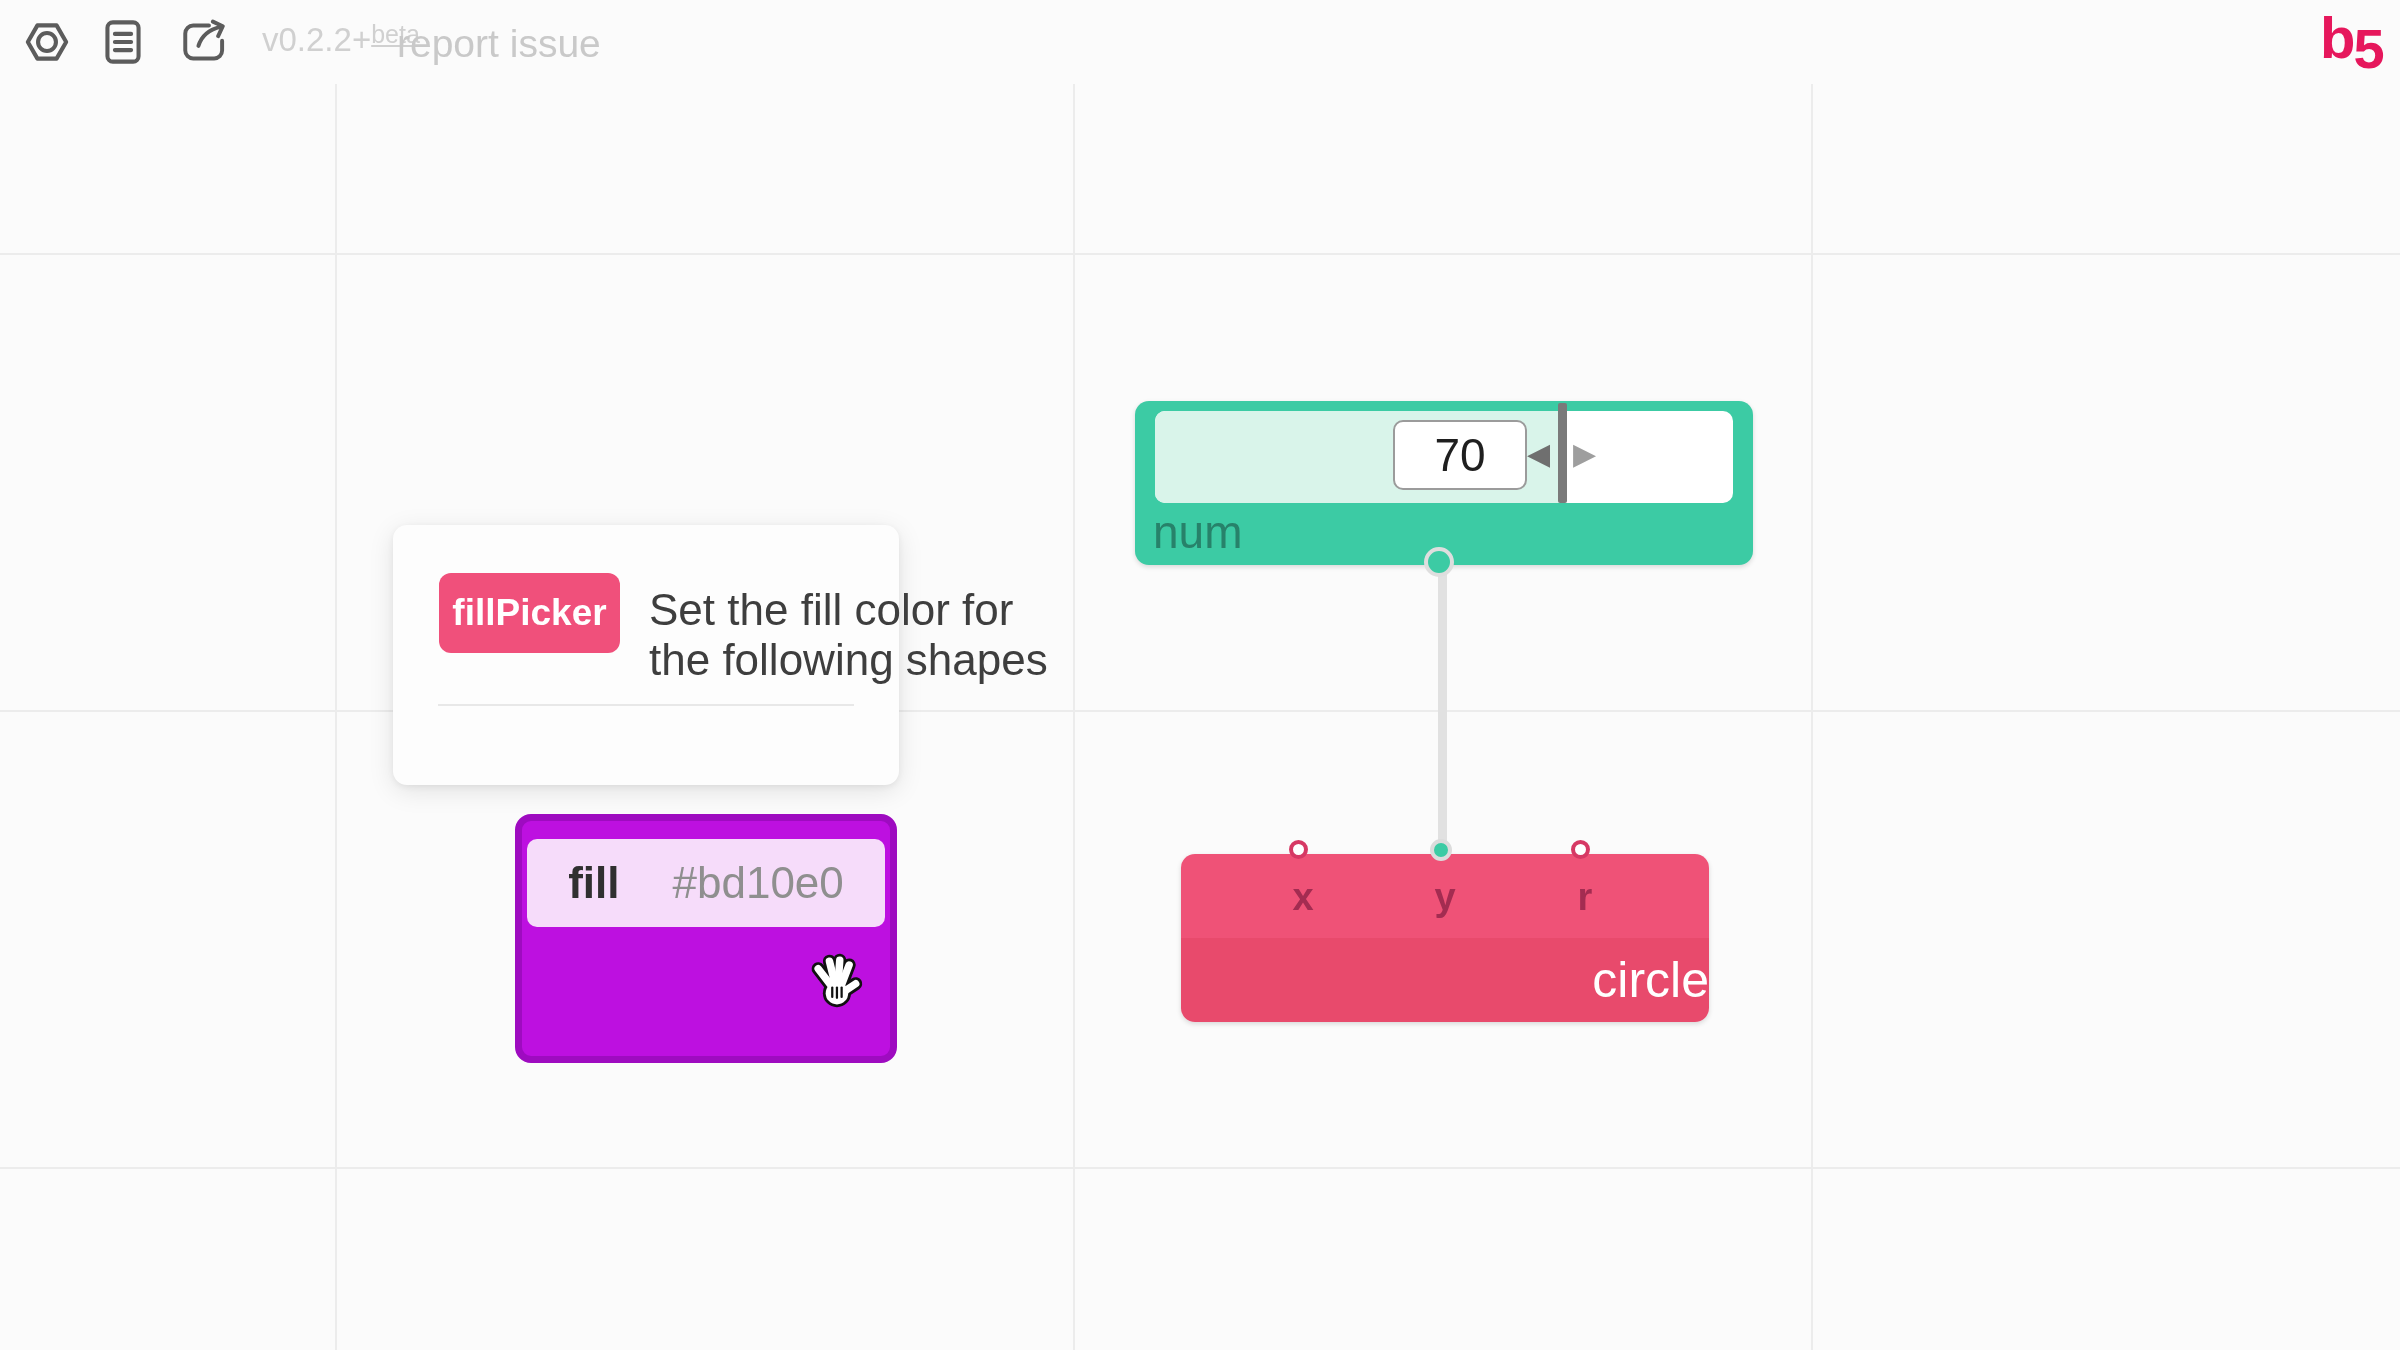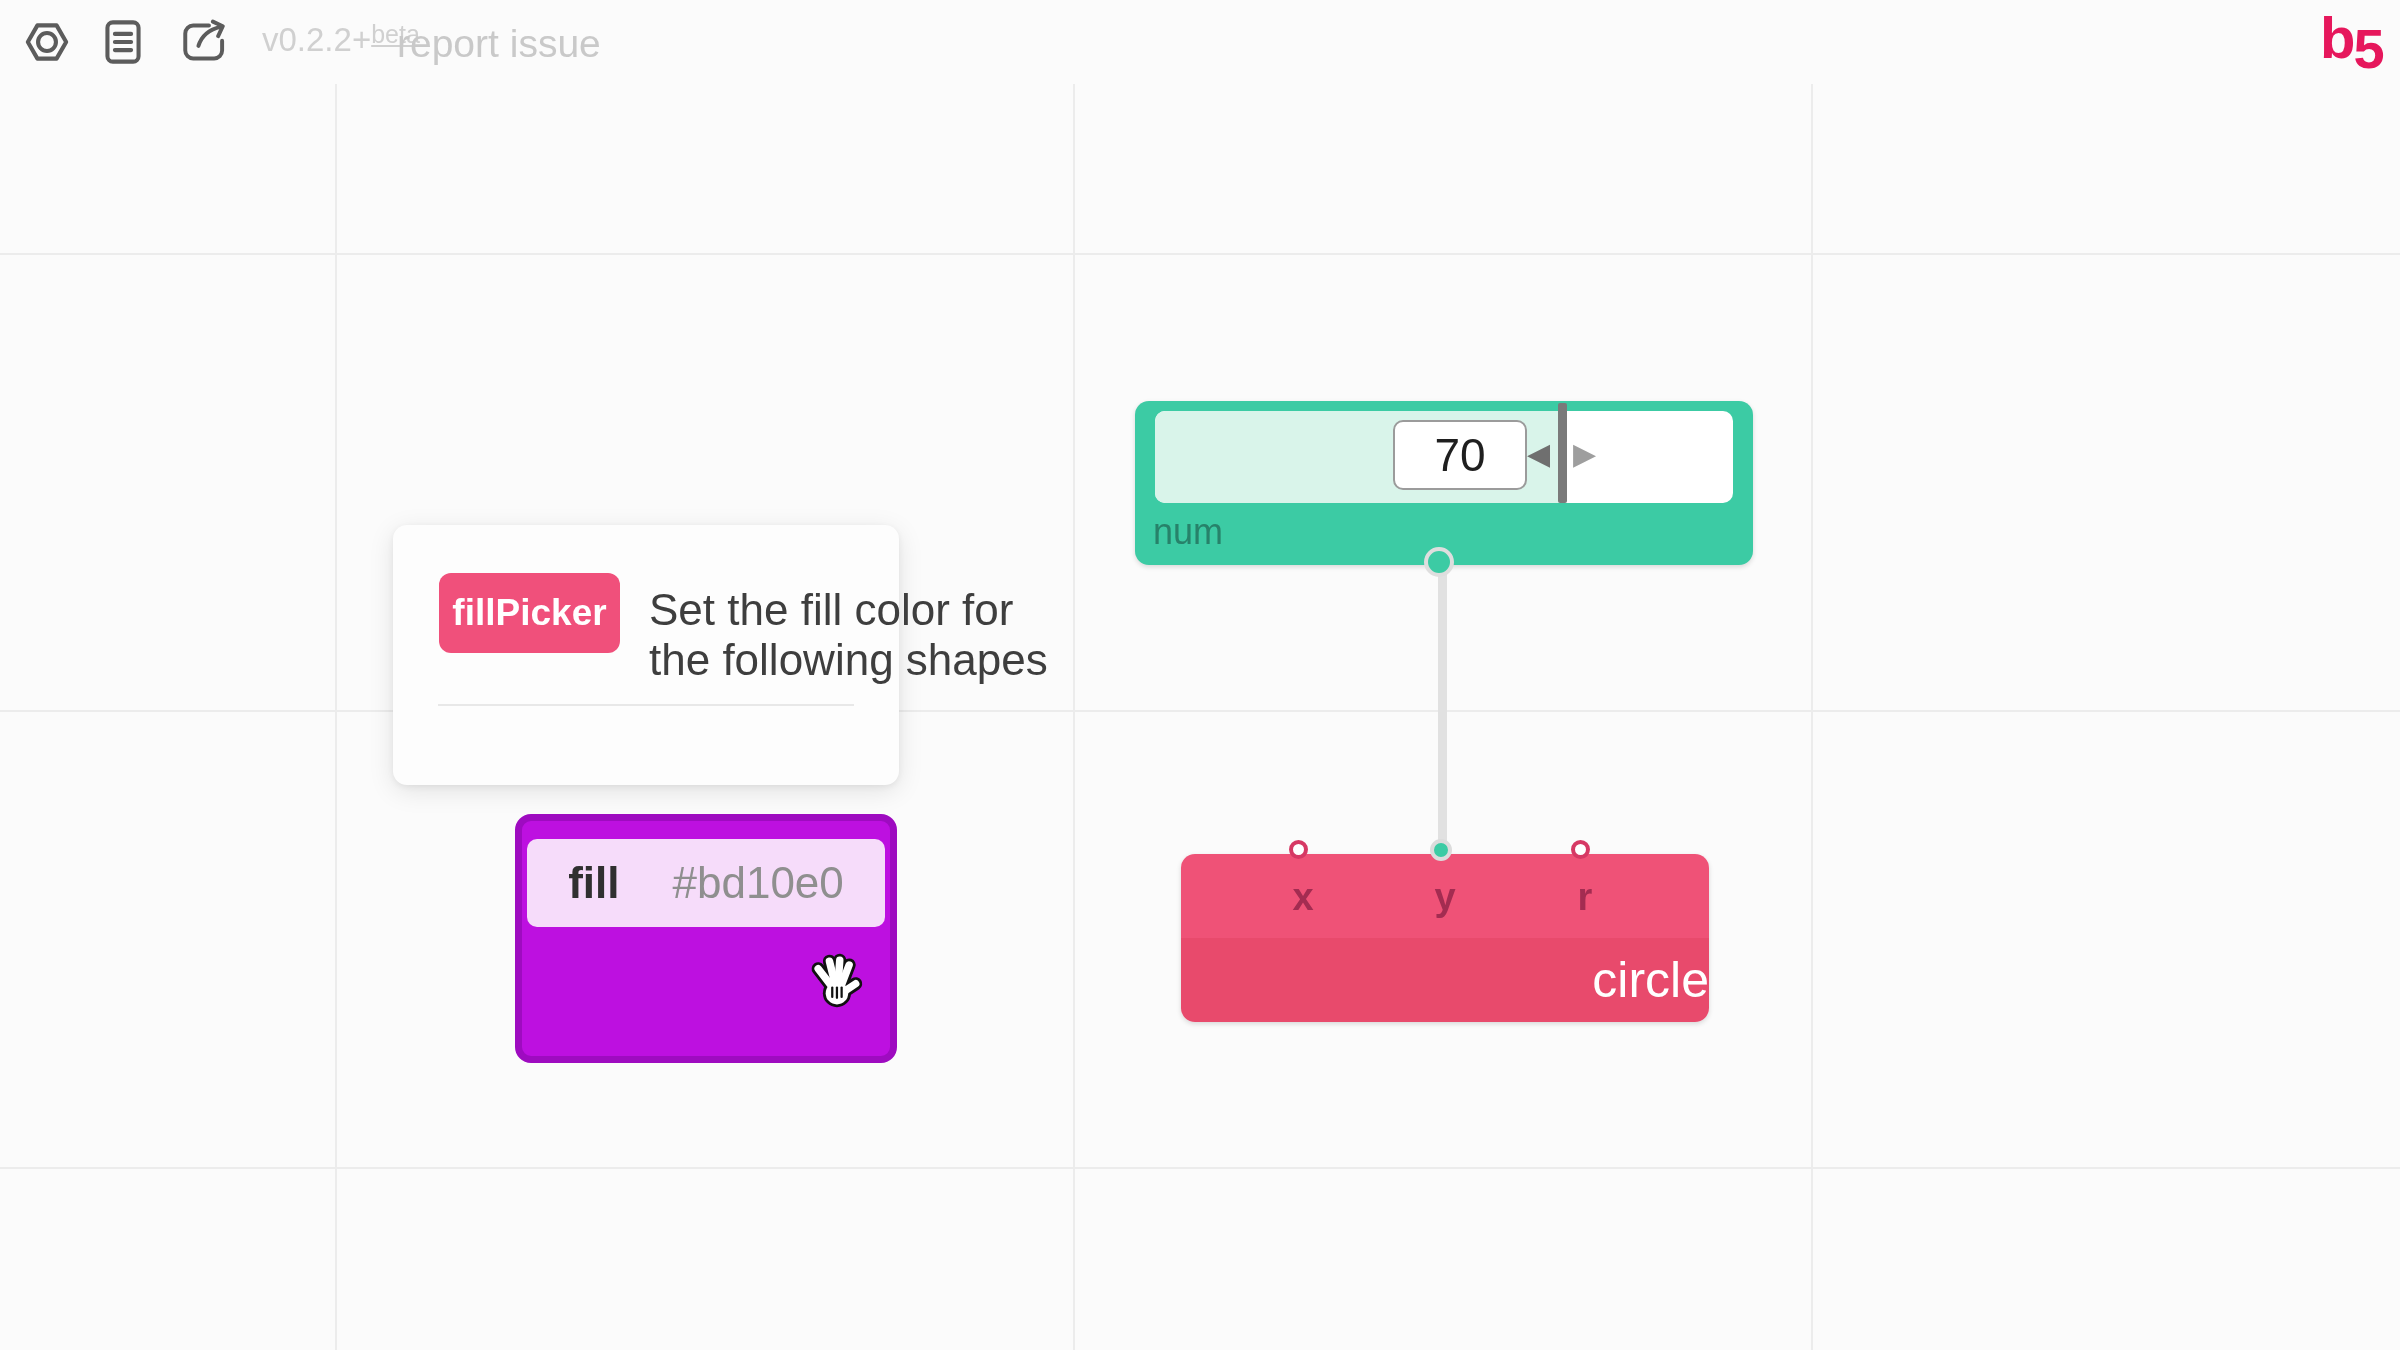--- a/index.html
+++ b/index.html
@@ -46,21 +46,21 @@
   .num-block{position:absolute;left:1135px;top:401px;width:618px;height:164px;z-index:3;
     background:#3ccba4;border-radius:14px;box-shadow:0 2px 5px rgba(0,0,0,.14);}
   .track{position:absolute;left:20px;top:10px;width:578px;height:92px;background:#ffffff;border-radius:10px;overflow:hidden;cursor:pointer;}
   .track .fillpart{position:absolute;left:0;top:0;bottom:0;background:#d9f4ea;}
   .num-input{position:absolute;left:258px;top:19px;width:134px;height:70px;background:#fff;border:2px solid #9b9b9b;
     border-radius:10px;font-size:46px;color:#1f1f1f;text-align:center;outline:none;padding:16px;}
   .step{position:absolute;top:38px;font-size:30px;line-height:30px;cursor:pointer;}
   .step.down{left:392px;color:#6f6f6f;}
   .step.up{left:438px;color:#9e9e9e;}
   .handle{position:absolute;left:423px;top:2px;width:9px;height:100px;background:#7a7a7a;border-radius:2px;cursor:ew-resize;}
-  .num-label{position:absolute;left:18px;top:102px;font-size:36px;line-height:58px;color:#27826a;}
+  .num-label{position:absolute;left:18px;top:102px;font-size:46px;line-height:58px;color:#27826a;}
   .port{border-radius:50%;position:absolute;cursor:crosshair;}
   .num-port{left:289px;top:146px;width:30px;height:30px;background:#3ccba4;border:4px solid #dedede;}
 
   
   .wire{position:absolute;left:1438px;top:566px;width:9px;height:290px;background:#e1e1e1;border-radius:4px;z-index:1;}
 
   
   .circle-block{position:absolute;left:1181px;top:854px;width:528px;height:168px;z-index:2;
     border-radius:14px;box-shadow:0 2px 5px rgba(0,0,0,.14);cursor:grab;}
   .cb-top{position:absolute;left:0;top:0;right:0;height:84px;background:#ef5277;border-radius:14px 14px 0 0;}

